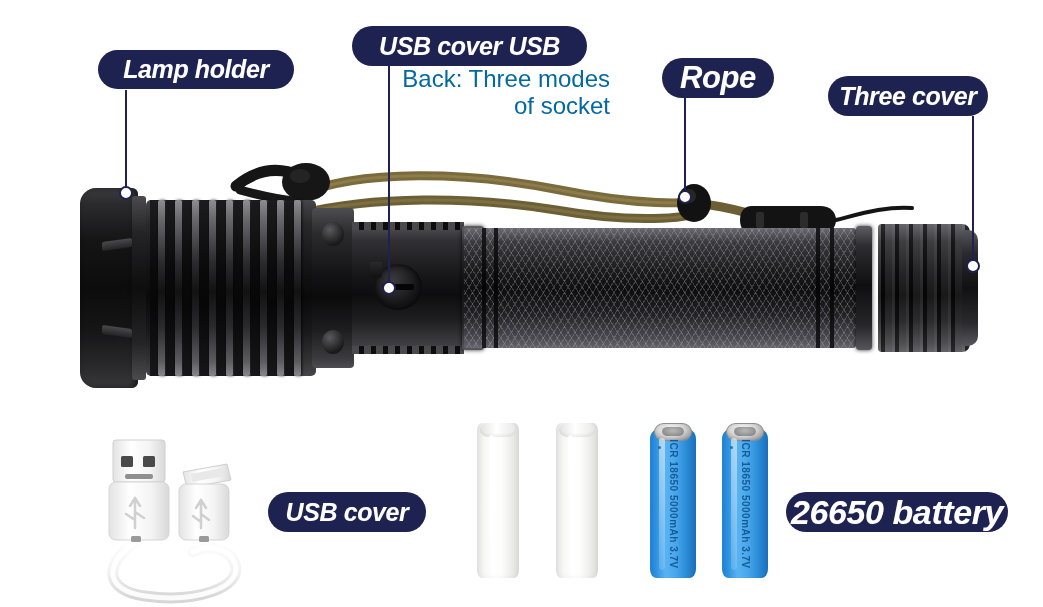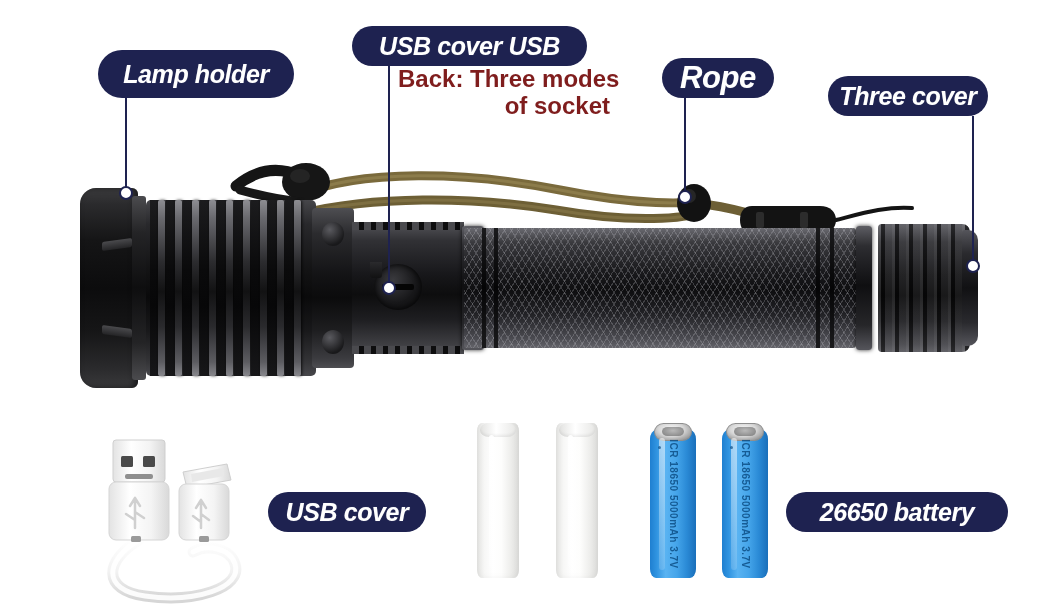--- a/index.html
+++ b/index.html
@@ -30,22 +30,22 @@
     letter-spacing: -0.4px;
     display: flex;
     align-items: center;
     justify-content: center;
     white-space: nowrap;
     box-sizing: border-box;
     text-shadow: 0 0 1px rgba(255,255,255,.25);
   }
   .note {
     position: absolute;
-    color: #7f1d1d;
-    font-weight: bold;
+    color: #0369a1;
+    font-weight: normal;
     line-height: 1.12;
     white-space: nowrap;
   }
 
   
   .lead {
     position: absolute;
     background: #1e2250;
     width: 2px;
   }
@@ -456,21 +456,21 @@
     <div class="btext">ICR 18650 5000mAh 3.7V</div>
   </div>
   <div class="battery" style="left:722px; top:430px;">
     <div class="cap"></div>
     <div class="cap-inner"></div>
     <div class="gloss"></div>
     <div class="bdot"></div>
     <div class="btext">ICR 18650 5000mAh 3.7V</div>
   </div>
 
-  <div class="pill" style="left:98px; top:50px; width:196px; height:48px; font-size:25px;">
+  <div class="pill" style="left:98px; top:50px; width:196px; height:39px; font-size:25px;">
     <span>Lamp holder</span>
   </div>
   <div class="lead" style="left:125px; top:90px; height:110px;"></div>
   <div class="dot" style="left:119px; top:186px;"></div>
 
   <div class="pill" style="left:352px; top:26px; width:235px; height:40px; font-size:25px;">
     <span>USB cover USB</span>
   </div>
   <div class="note" style="left:398px; top:66px; font-size:24px; text-align:right; width:212px;">
     <div>Back: Three modes</div>
@@ -488,17 +488,17 @@
   <div class="pill" style="left:828px; top:76px; width:160px; height:40px; font-size:25px;">
     <span>Three cover</span>
   </div>
   <div class="lead" style="left:972px; top:116px; height:150px;"></div>
   <div class="dot" style="left:966px; top:259px;"></div>
 
   <div class="pill" style="left:268px; top:492px; width:158px; height:40px; font-size:25px;">
     <span>USB cover</span>
   </div>
 
-  <div class="pill" style="left:786px; top:492px; width:222px; height:40px; font-size:25px;">
+  <div class="pill" style="left:786px; top:492px; width:222px; height:40px; font-size:34px;">
     <span>26650 battery</span>
   </div>
 
 </div>
 
 </body></html>

